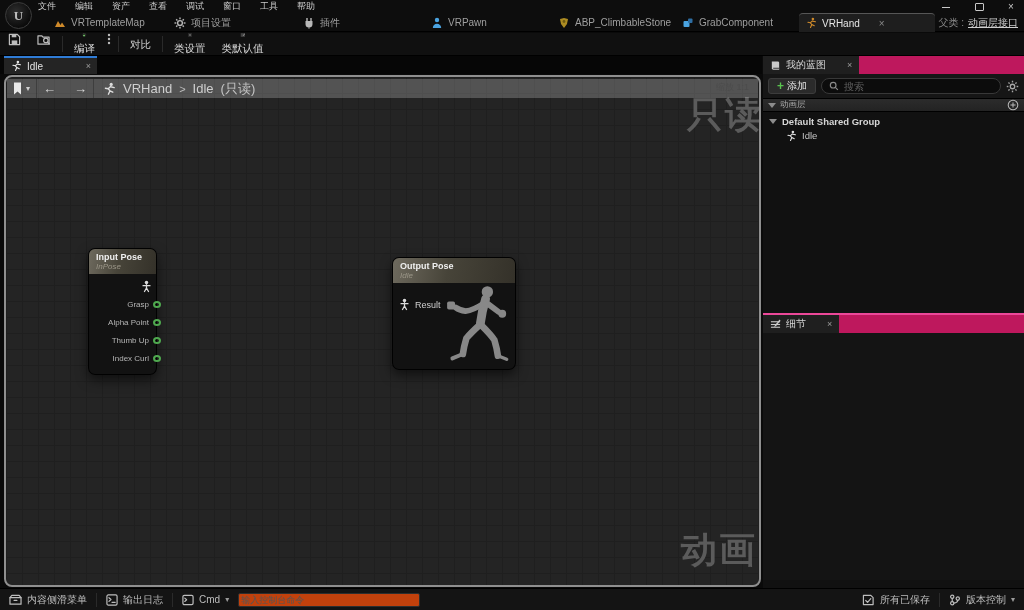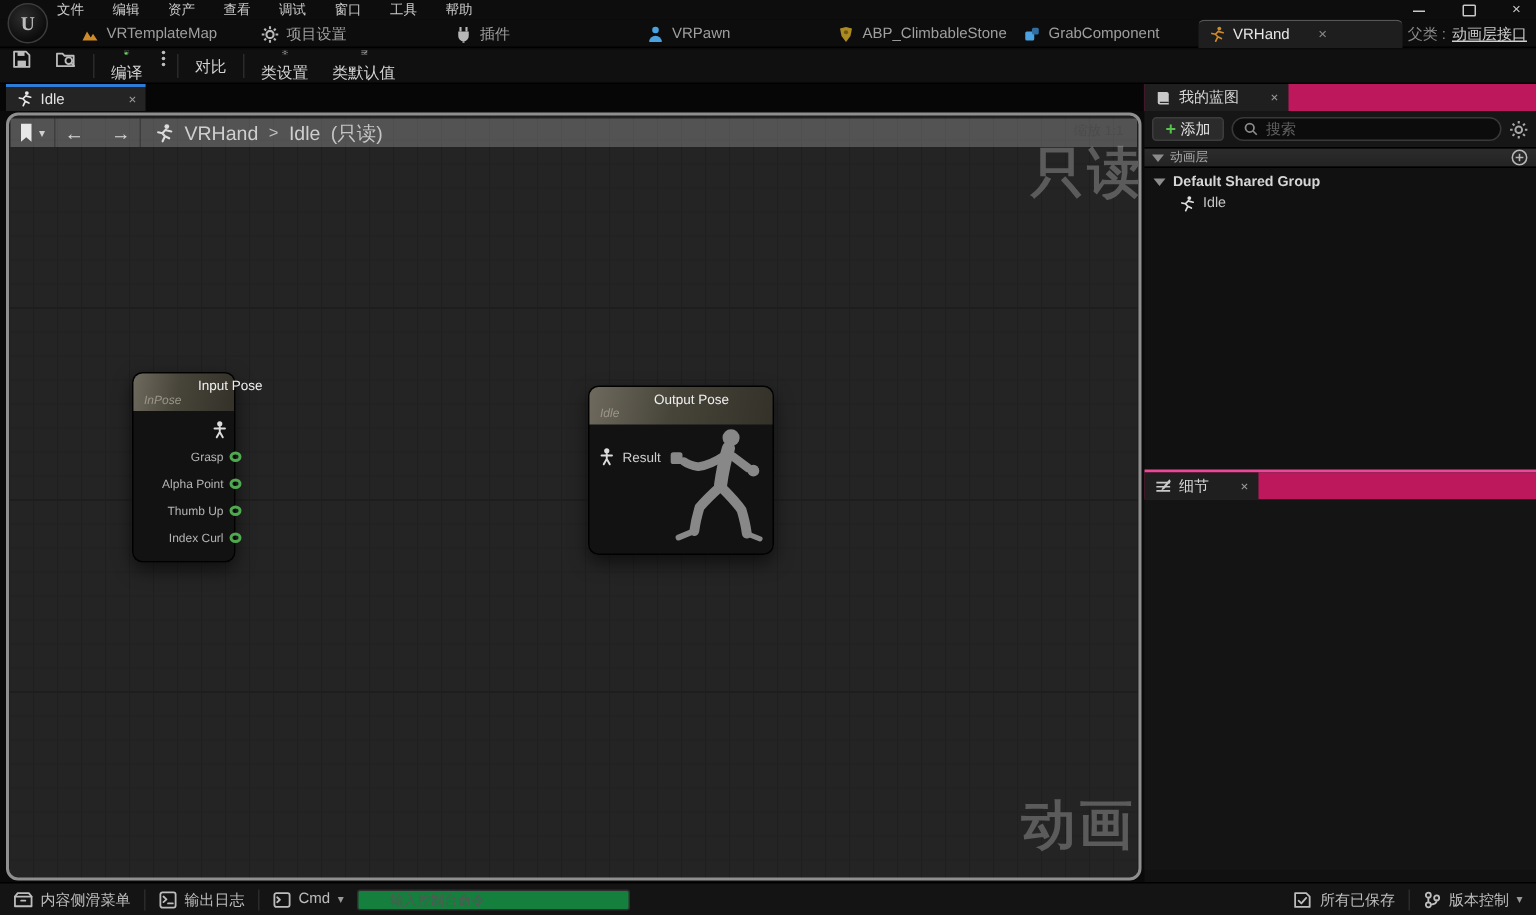--- a/index.html
+++ b/index.html
@@ -65,21 +65,21 @@
   .zoom-label { position:absolute; right:10px; top:4px; z-index:6; font-size:9px; color:#4c4c4c; }
   .wm { position:absolute; z-index:1; font-size:36px; color:#5b5b5b; font-weight:bold; letter-spacing:2px; }
   .wm-top { top:14px; right:-4px; }
   .wm-bottom { bottom:10px; right:2px; }
 
   
   .node { position:absolute; background:rgba(17,17,17,0.93); border:1px solid rgba(0,0,0,0.9);
     border-radius:7px; box-shadow:0 5px 12px rgba(0,0,0,0.55); z-index:3; }
   .node-head { border-radius:6px 6px 0 0; padding:3px 7px 3px 7px;
     background:linear-gradient(100deg,#6e6a5e 0%, #474439 45%, #343129 100%); }
-  .node-title { font-size:9px; font-weight:normal; color:#efefef; white-space:nowrap;margin-left:36px; }
+  .node-title { font-size:9px; font-weight:bold; color:#efefef; white-space:nowrap; }
   .node-sub { font-size:8px; font-style:italic; color:#9b9688; white-space:nowrap; }
   .node-input { left:82px; top:171px; width:69px; height:127px; }
   .node-output { left:386px; top:180px; width:124px; height:113px; }
   .pose-pin-row { display:flex; justify-content:flex-end; padding:6px 4px 2px 0; }
   .pin-row { display:flex; align-items:center; justify-content:flex-end; gap:4px;
     height:18px; padding-right:0; font-size:8px; color:#b5b5b5; position:relative; }
   .pin-oval { width:8px; height:7px; border:2px solid #4fa94f; border-radius:50%;
     margin-right:-5px; background:transparent; flex:0 0 auto; }
   .result-row { position:absolute; left:6px; top:40px; display:flex; align-items:center; gap:5px;
     font-size:9px; color:#cfcfcf; }
@@ -108,22 +108,22 @@
   .tree-row { display:flex; align-items:center; gap:5px; height:13px; padding-left:6px; font-size:9.5px; }
   .group-row { color:#d6d6d6; font-weight:bold; margin-top:3px; }
   .item-row { color:#c6c6c6; padding-left:22px; height:15px; font-weight:normal; }
   .details-body { height:247px; background:#141414; }
 
   
   .statusbar { position:absolute; left:0; top:588px; width:1024px; height:22px; background:#141414;
     border-top:1px solid #000; display:flex; align-items:center; font-size:10px; color:#bdbdbd; }
   .sb-item { display:flex; align-items:center; gap:5px; padding:0 9px; height:22px; cursor:pointer; }
   .sb-sep { width:1px; height:14px; background:#2a2a2a; }
-  .console-input { width:182px; height:14px; background:#15803d; border:1px solid #2e2e2e; border-radius:2px;
-    color:#cfcfcf; font-size:9px; padding:0 21px; outline:none; font-family:"Liberation Sans", sans-serif; }
+  .console-input { width:182px; height:14px; background:#c2410c; border:1px solid #2e2e2e; border-radius:2px;
+    color:#cfcfcf; font-size:9px; padding:0 2px; outline:none; font-family:"Liberation Sans", sans-serif; }
   .console-input::placeholder { color:#555; }
   .sb-right { margin-left:auto; display:flex; align-items:center; }
   .stroke-i { stroke:#bdbdbd; fill:none; stroke-width:1.3; stroke-linecap:round; stroke-linejoin:round; }
   .fill-i { fill:#bdbdbd; }
 </style>
 </head>
 <body>
 
 <div id="app">
 

